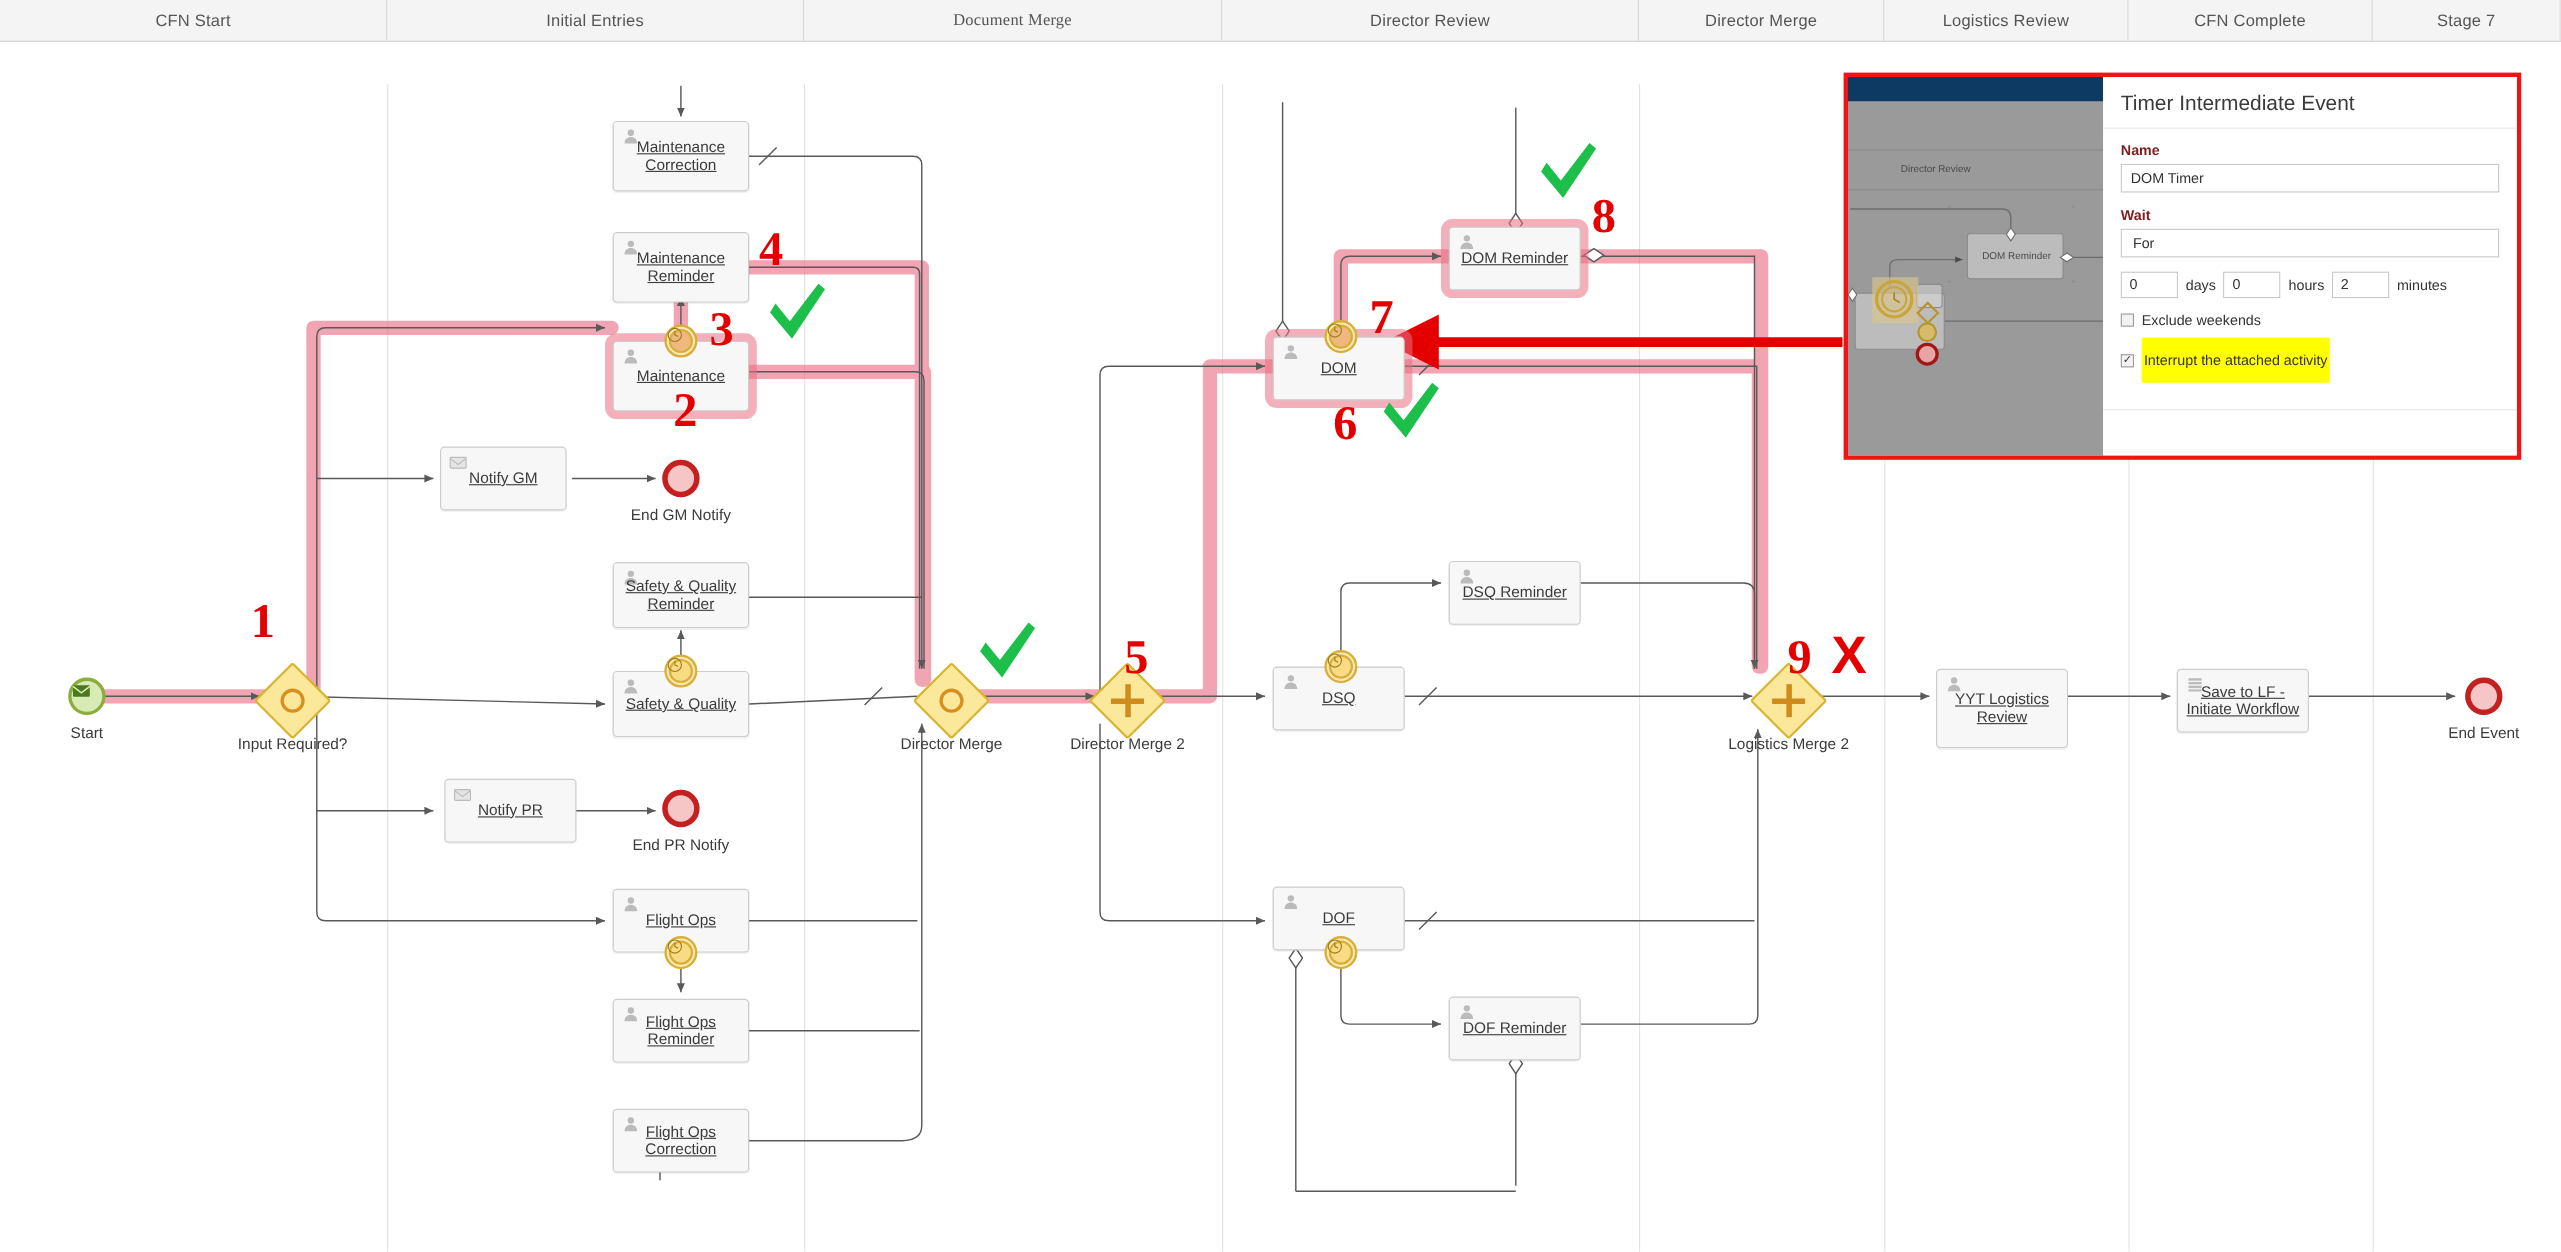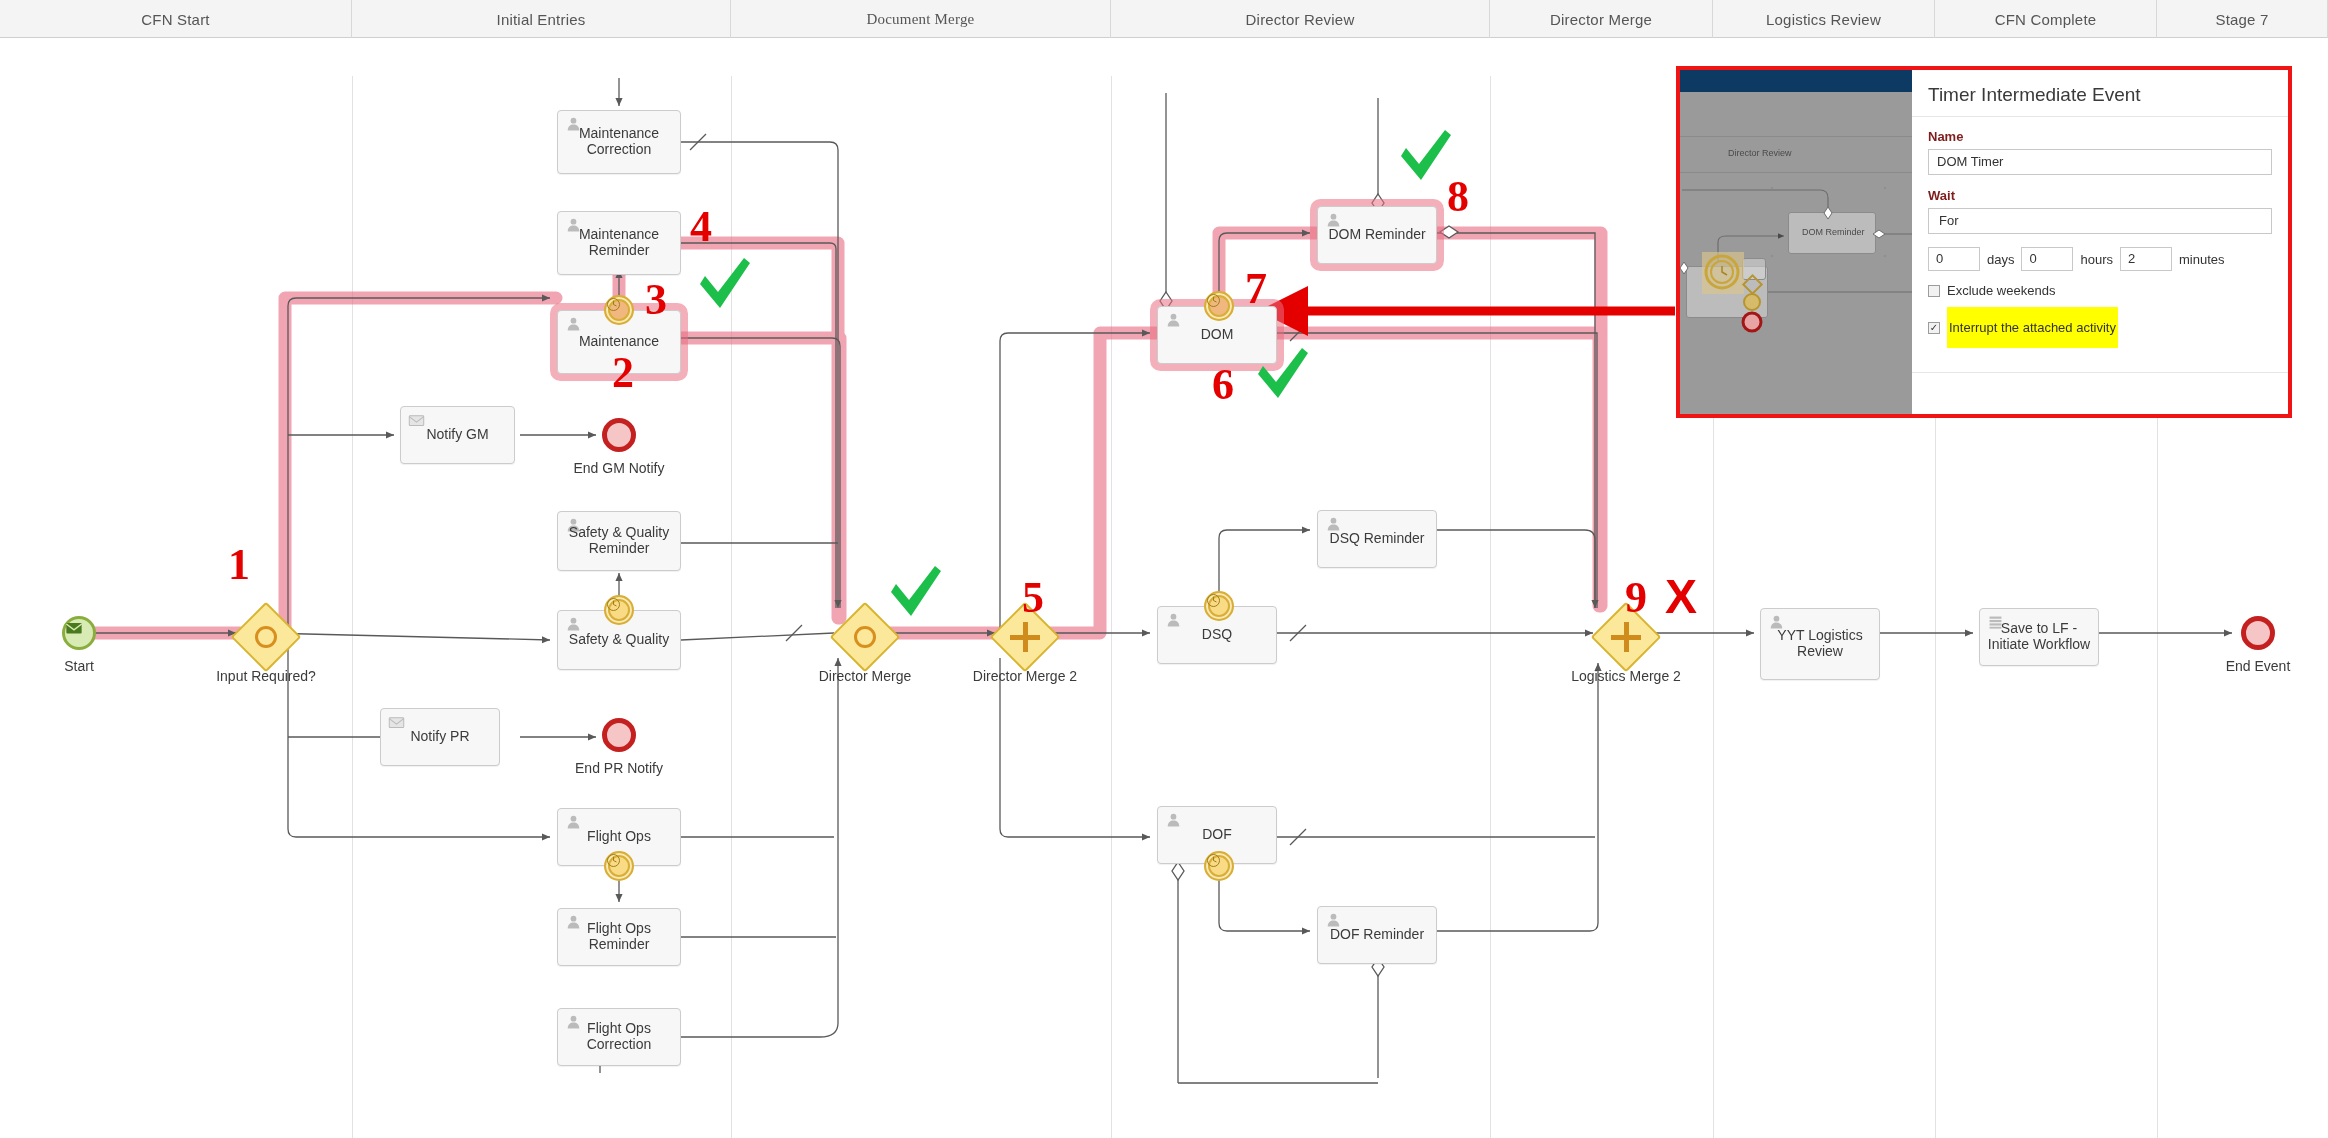--- a/index.html
+++ b/index.html
@@ -39,21 +39,21 @@
     background: #f7f7f7;
     border: 1px solid #cccccc;
     border-radius: 4px;
     box-shadow: 0 1px 1px rgba(0,0,0,0.06);
   }
   .task.hl { box-shadow: 0 0 0 7px rgba(233,110,130,0.55); }
   .task-label {
     position: absolute; left: 0; right: 0; top: 50%;
     transform: translateY(-50%);
     text-align: center; font-size: 14px; color: #3b3b3b;
-    line-height: 1.12; padding: 0 4px; white-space: pre-line;
+    line-height: 1.12; padding: 0 4px; white-space: pre-line; text-decoration: underline;
   }
   .task-icon { position: absolute; left: 7px; top: 5px; width: 17px; height: 17px; opacity: .55; }
 
   .evt {
     position: absolute; border-radius: 50%;
     display: flex; align-items: center; justify-content: center;
   }
   .evt.start { background: #d9ebb4; border: 3px solid #8aae3e; }
   .evt.end   { background: #f6c6c6; border: 5px solid #c42020; }
 
@@ -377,21 +377,21 @@
         </div>
         <div class="task" style="left: 557px; top: 572px; width: 124px; height: 60px;">
           <div class="task-icon">
             <svg viewBox="0 0 20 20">
               <circle cx="10" cy="5.5" r="3.4" fill="#8b8b8b"></circle>
               <path d="M3.2 17 C3.2 12.2 6.4 10 10 10 C13.6 10 16.8 12.2 16.8 17 Z" fill="#8b8b8b"></path>
             </svg>
           </div>
           <div class="task-label">Safety &amp; Quality</div>
         </div>
-        <div class="task" style="left: 380px; top: 670px; width: 120px; height: 58px;">
+        <div class="task" style="left: 404px; top: 670px; width: 120px; height: 58px;">
           <div class="task-icon">
             <svg viewBox="0 0 20 20">
               <rect x="1.5" y="4.5" width="17" height="11.5" rx="1" fill="#d7d7d7" stroke="#8b8b8b" stroke-width="1.2"></rect>
               <path d="M1.5 5.5 L10 12 L18.5 5.5" fill="none" stroke="#8b8b8b" stroke-width="1.2"></path>
             </svg>
           </div>
           <div class="task-label">Notify PR</div>
         </div>
         <div class="task" style="left: 557px; top: 770px; width: 124px; height: 58px;">
           <div class="task-icon">

